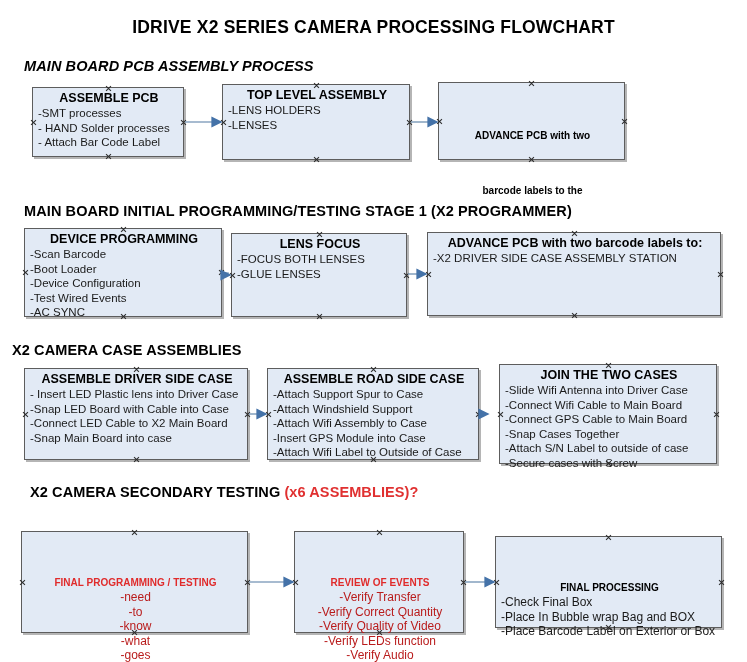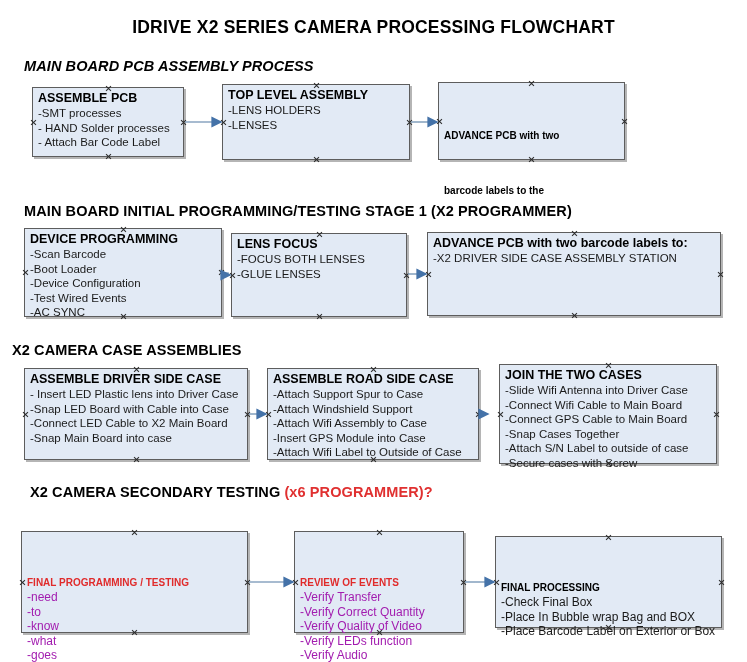--- a/index.html
+++ b/index.html
@@ -53,29 +53,30 @@
     left: 5px;
     right: 3px;
     top: 3px;
   }
   .node-title {
     font-size: 12.5px;
     font-weight: bold;
     color: #000000;
     line-height: 15px;
     white-space: nowrap;
+    text-align: center;
   }
   .node-line {
     font-size: 11.5px;
     color: #1a1a1a;
     line-height: 14.5px;
     white-space: nowrap;
   }
   .node.red .node-title { color: #e02b2b; }
-  .node.red .node-line { color: #a21caf; }
+  .node.red .node-line { color: #b91c1c; text-align: center; }
   .node.big-title .node-title { font-size: 10px; margin-top: 40px; }
   .node.big-title .node-line { font-size: 12px; }
 
   
   .handle {
     position: absolute;
     width: 7px;
     height: 7px;
     margin-left: -3.5px;
     margin-top: -3.5px;
@@ -235,21 +236,21 @@
       <div class="node-line">-Attach S/N Label to outside of case</div>
       <div class="node-line">-Secure cases with Screw</div>
     </div>
     <span class="handle" style="left:50%; top:0;"></span>
     <span class="handle" style="left:50%; top:100%;"></span>
     <span class="handle" style="left:0;    top:50%;"></span>
     <span class="handle" style="left:100%; top:50%;"></span>
   </div>
 
   <div class="section-header" style="left:30px; top:484px;">
-    <span>X2 CAMERA SECONDARY TESTING </span><span class="accent">(x6 PROGRAMMER)?</span>
+    <span>X2 CAMERA SECONDARY TESTING </span><span class="accent">(x6 ASSEMBLIES)?</span>
   </div>
 
   <div class="node red big-title" style="left:21px; top:531px; width:227px; height:102px;">
     <div class="node-inner">
       <div class="node-title">FINAL PROGRAMMING / TESTING</div>
       <div class="node-line">-need</div>
       <div class="node-line">-to</div>
       <div class="node-line">-know</div>
       <div class="node-line">-what</div>
       <div class="node-line">-goes</div>

